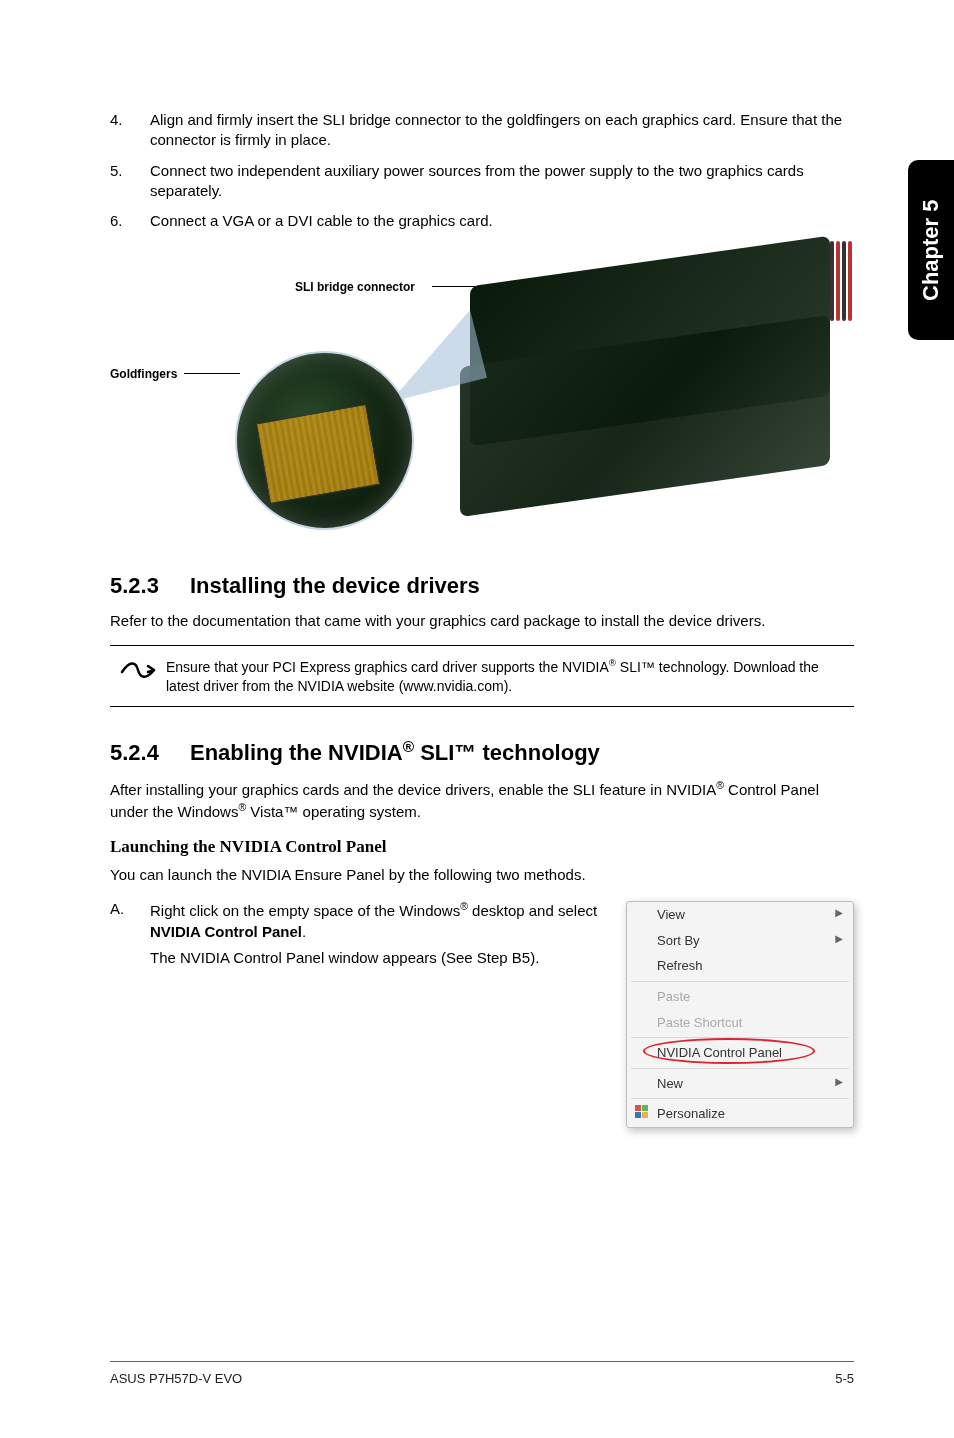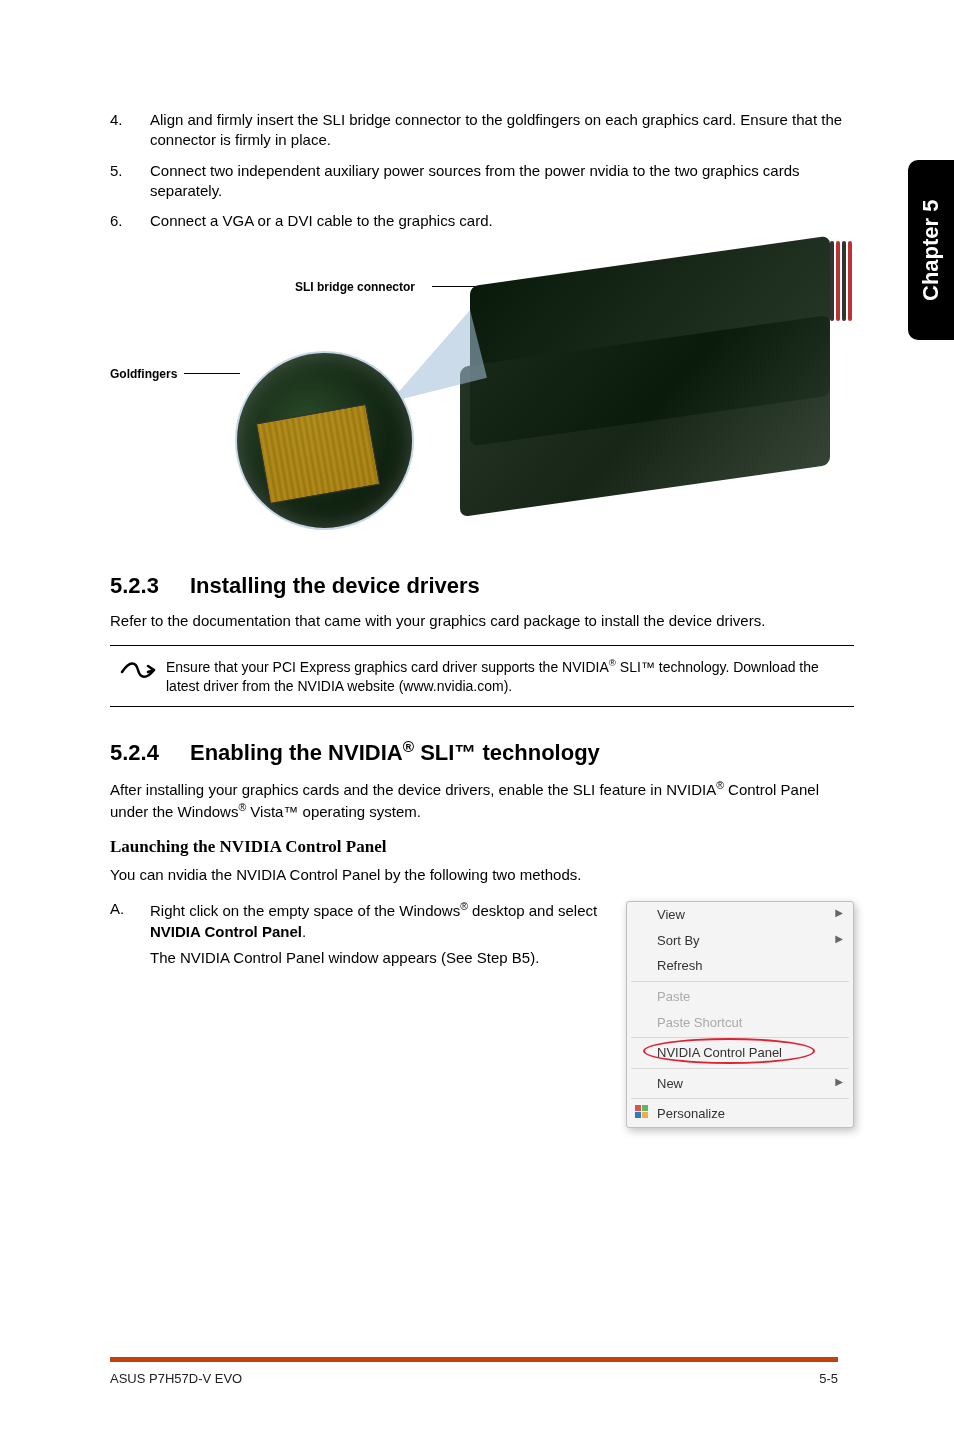--- a/index.html
+++ b/index.html
@@ -260,22 +260,22 @@
     height: 6px;
   }
   .win-icon .r { background:#d9534f; left:0; top:0;}
   .win-icon .g { background:#5cb85c; left:7px; top:0;}
   .win-icon .b { background:#337ab7; left:0; top:7px;}
   .win-icon .y { background:#f0ad4e; left:7px; top:7px;}
   .footer {
     position: absolute;
     bottom: 50px;
     left: 110px;
-    right: 116px;
-    border-top: 5px solid #c2410c;
+    right: 100px;
+    border-top: 1px solid #c2410c;
     padding-top: 8px;
     display: flex;
     justify-content: space-between;
     font-size: 13px;
     color: #222;
   }
 </style>
 </head>
 <body>
 
@@ -283,21 +283,21 @@
 
 <div class="page">
 
   <ol class="steps">
     <li>
       <span class="num">4.</span>
       <span>Align and firmly insert the SLI bridge connector to the goldfingers on each graphics card. Ensure that the connector is firmly in place.</span>
     </li>
     <li>
       <span class="num">5.</span>
-      <span>Connect two independent auxiliary power sources from the power nvidia to the two graphics cards separately.</span>
+      <span>Connect two independent auxiliary power sources from the power supply to the two graphics cards separately.</span>
     </li>
     <li>
       <span class="num">6.</span>
       <span>Connect a VGA or a DVI cable to the graphics card.</span>
     </li>
   </ol>
 
   <div class="figure">
     <div class="bridge-label">SLI bridge connector</div>
     <div class="bridge-line"></div>
@@ -328,21 +328,21 @@
   </div>
 
   <h2 class="section">
     <span class="num">5.2.4</span><span>Enabling the NVIDIA</span><sup>®</sup><span> SLI™ technology</span>
   </h2>
   <p class="body">
     <span>After installing your graphics cards and the device drivers, enable the SLI feature in NVIDIA</span><sup>®</sup><span> Control Panel under the Windows</span><sup>®</sup><span> Vista™ operating system.</span>
   </p>
 
   <h3 class="sub">Launching the NVIDIA Control Panel</h3>
-  <p class="body" style="margin-top:2px">You can nvidia the NVIDIA Control Panel by the following two methods.</p>
+  <p class="body" style="margin-top:2px">You can launch the NVIDIA Ensure Panel by the following two methods.</p>
 
   <div class="lower-row">
     <div class="lower-text">
       <div class="item">
         <div class="mark">A.</div>
         <div>
           <div>
             <span>Right click on the empty space of the Windows</span><sup>®</sup><span> desktop and select </span><b>NVIDIA Control Panel</b><i style="font-style:normal">.</i>
           </div>
           <div style="margin-top:6px">The NVIDIA Control Panel window appears (See Step B5).</div>

